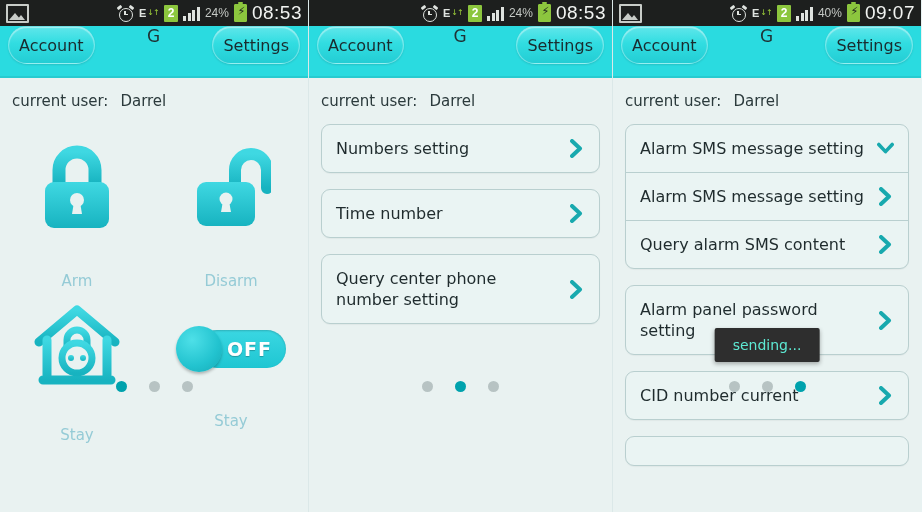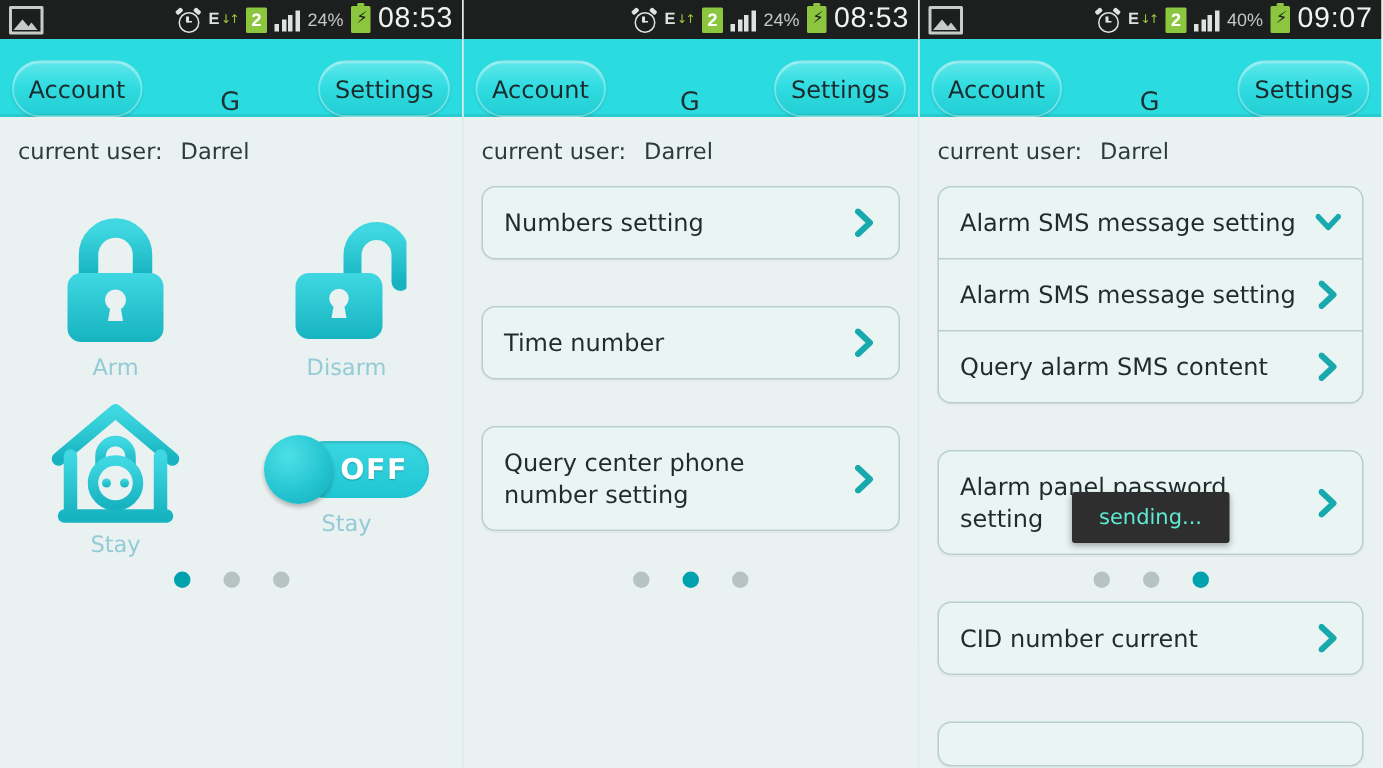--- a/index.html
+++ b/index.html
@@ -84,21 +84,21 @@
   }
   .batt .bolt{
     position:absolute;left:2.5px;top:1px;color:#1d1f1e;font-size:11px;line-height:12px;font-weight:bold;
   }
   .clock{color:#f2f4f2;font-size:19px;font-family:"Liberation Sans",sans-serif;letter-spacing:0.5px;}
 
   
   .appbar{
     height:52px;
     background:#2adbe0;
-    display:flex;align-items:flex-end;
+    display:flex;align-items:flex-start;
     padding:0 8px;
     box-sizing:border-box;
     position:relative;
     gap:32px;
   }
   .appbar:after{
     content:"";position:absolute;left:0;right:0;bottom:0;height:2px;
     background:rgba(0,0,0,0.07);
   }
   .pillbtn{
@@ -137,20 +137,21 @@
   .iconwrap{
     position:absolute;left:0;right:0;top:52px;
     display:flex;flex-direction:column;
   }
   .iconrow{display:flex;}
   .iconcell{
     width:50%;
     display:flex;flex-direction:column;align-items:center;
     padding-top:14px;
     cursor:pointer;
+    gap:36px;
   }
   .iconlabel{
     margin-top:4px;color:#95cbd6;font-size:15px;
     font-family:"DejaVu Sans", sans-serif;
   }
   .iconsvg{display:block;}
 
   
   .relaybox{
     width:110px;height:46px;position:relative;margin-top:22px;
@@ -173,21 +174,21 @@
     background:radial-gradient(circle at 35% 30%, #4ee0e8 0%, #22c3cf 60%, #17aab6 100%);
     box-shadow:0 2px 3px rgba(0,0,0,0.25);
   }
 
   
   .cardlist{padding:14px 12px 0 12px;}
   .card{
     background:#eaf4f3;
     border:1px solid #b9cfcf;
     border-radius:9px;
-    margin-bottom:31px;
+    margin-bottom:16px;
     box-shadow:0 1px 1px rgba(0,0,0,0.04);
     overflow:hidden;
   }
   .card-row{
     display:flex;align-items:center;
     padding:13px 14px;
     min-height:28px;
     cursor:pointer;
     box-sizing:border-box;
   }

